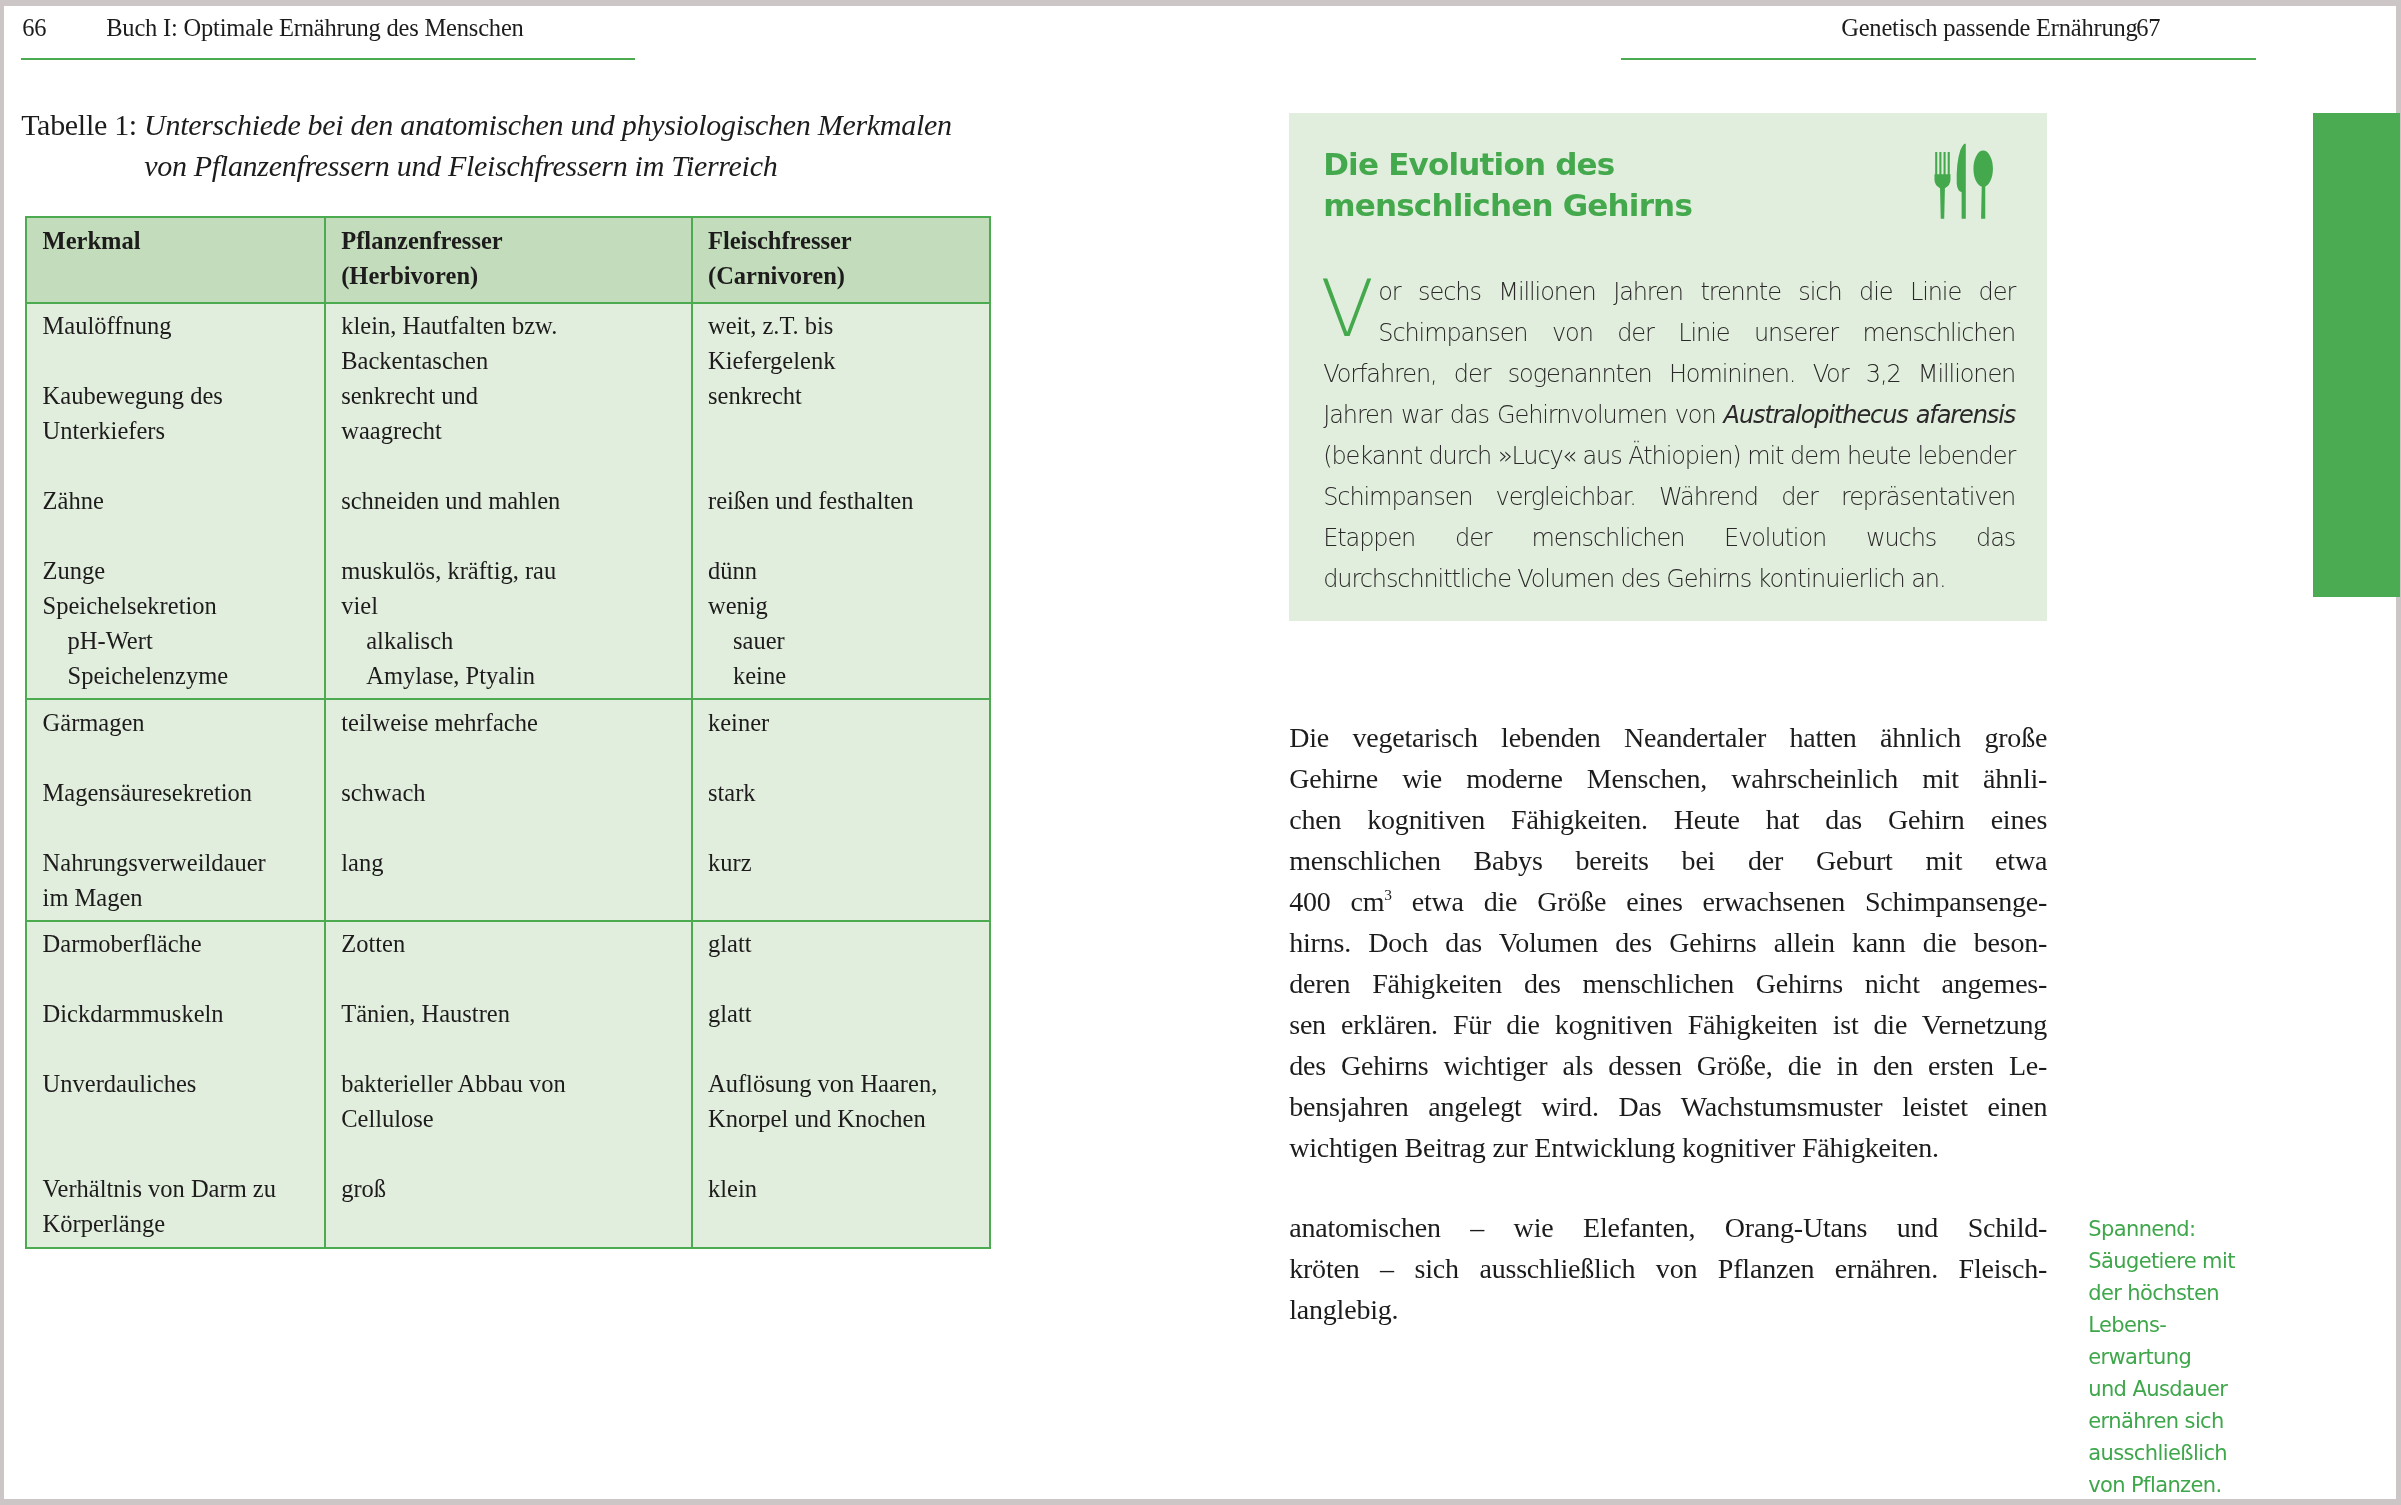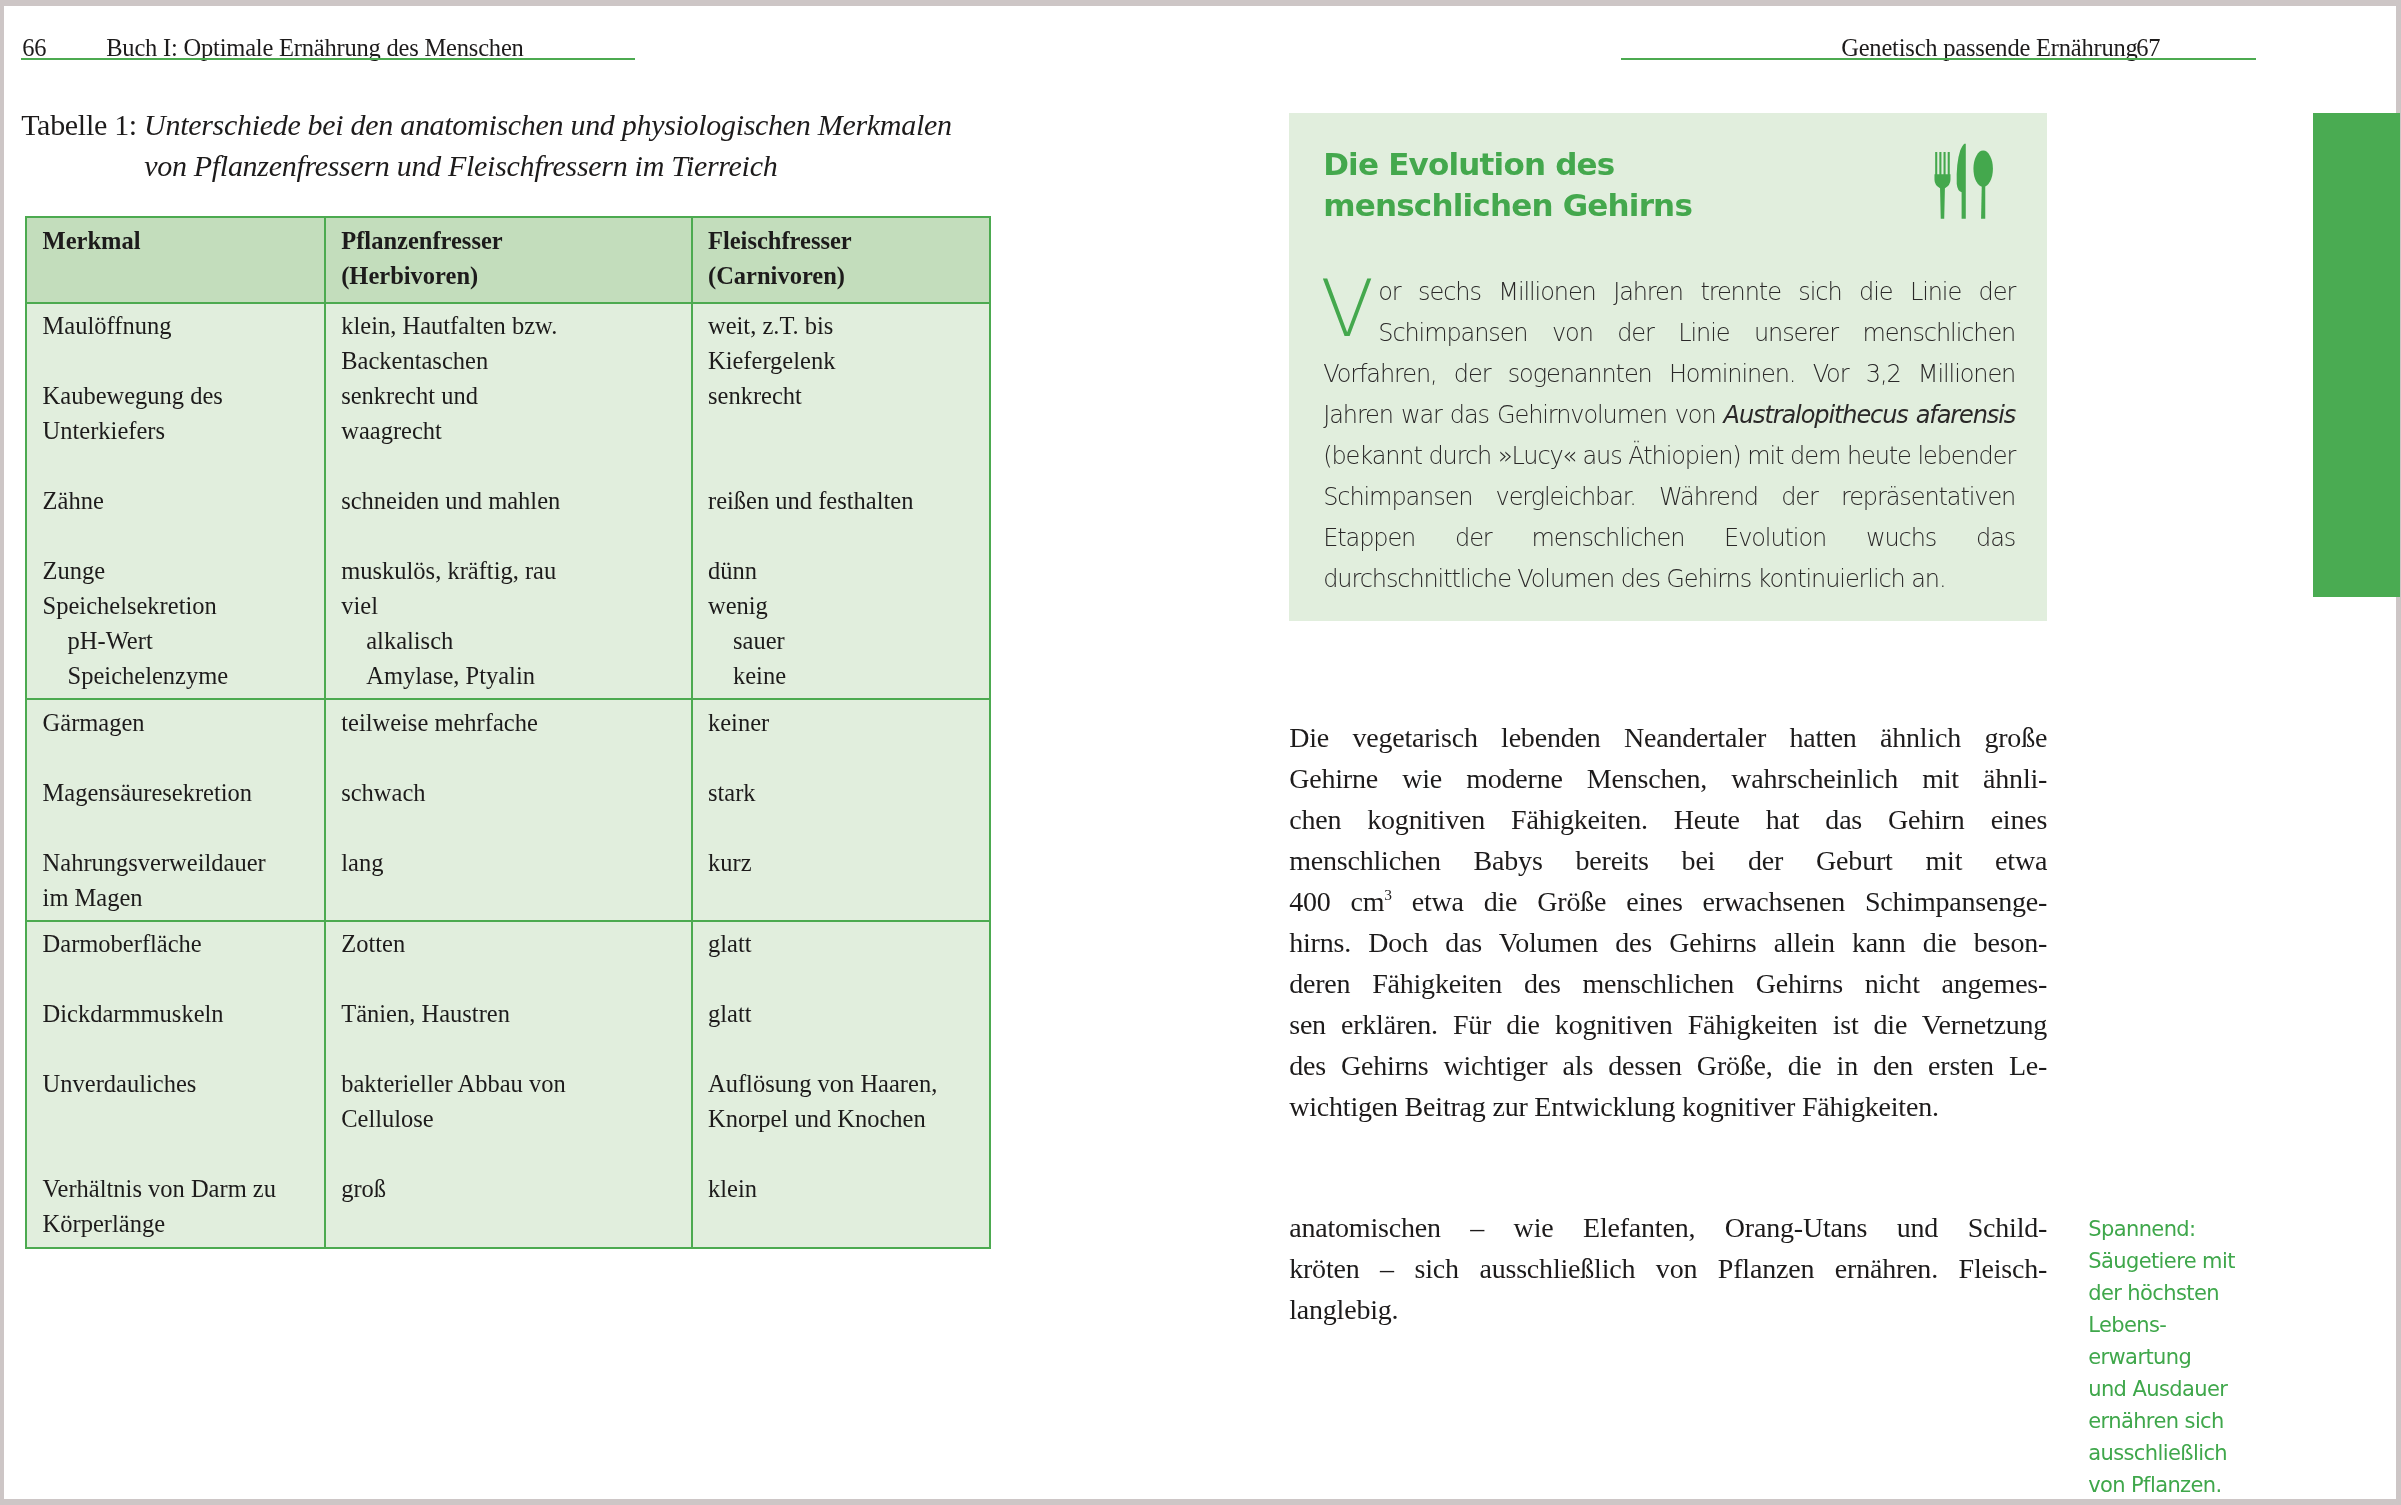--- a/index.html
+++ b/index.html
@@ -2,21 +2,21 @@
 <html style="font-size:11.2px"><head>
 <meta charset="utf-8">
 <style>
   * { box-sizing: border-box; margin: 0; padding: 0; }
   html, body { width: 2401px; height: 1505px; overflow: hidden; }
   body { background: #cdc6c6; position: relative; font-family: "Liberation Serif", serif; color: #1d1b1b; }
   .spread { position: absolute; left: 4.2px; top: 5.6px; width: 2392px; height: 1493px; background: #ffffff; }
   .abs { position: absolute; }
 
   
-  .rh { font-size: 24.5px; line-height: 28px; color: #1d1b1b; letter-spacing: -0.2px; margin-top: 20px; }
+  .rh { font-size: 24.5px; line-height: 28px; color: #1d1b1b; letter-spacing: -0.2px; }
   .rule { position: absolute; height: 2.1px; background: #4caa50; }
 
   
   .caption { font-size: 30px; line-height: 41px; letter-spacing: -0.3px; }
   .caption .em { font-style: italic; }
 
   
   .tbl { position: absolute; left: 21px; top: 210px; width: 966px; border-collapse: collapse; font-size: 24.5px; line-height: 35px; }
   .tbl td, .tbl th { border: 2.1px solid #4caa50; vertical-align: top; text-align: left; padding: 4.2px 15.4px 5.6px 15.4px; }
   .tbl th { background: #c3ddbc; font-weight: bold; padding-top: 5.6px; padding-bottom: 8.4px; }
@@ -219,20 +219,21 @@
   <div class="body-text" style="top:711px;">
     <span class="l">Die vegetarisch lebenden Neandertaler hatten ähnlich große</span>
     <span class="l">Gehirne wie moderne Menschen, wahrscheinlich mit ähnli-</span>
     <span class="l">chen kognitiven Fähigkeiten. Heute hat das Gehirn eines</span>
     <span class="l">menschlichen Babys bereits bei der Geburt mit etwa</span>
     <span class="l"><span>400 cm</span><sup>3</sup><span> etwa die Größe eines erwachsenen Schimpansenge-</span></span>
     <span class="l">hirns. Doch das Volumen des Gehirns allein kann die beson-</span>
     <span class="l">deren Fähigkeiten des menschlichen Gehirns nicht angemes-</span>
     <span class="l">sen erklären. Für die kognitiven Fähigkeiten ist die Vernetzung</span>
     <span class="l">des Gehirns wichtiger als dessen Größe, die in den ersten Le-</span>
+    <span class="l">bensjahren angelegt wird. Das Wachstumsmuster leistet einen</span>
     <span class="l last">wichtigen Beitrag zur Entwicklung kognitiver Fähigkeiten.</span>
   </div>
 
   <div class="body-text" style="top:1201px;">
     <span class="l">anatomischen – wie Elefanten, Orang-Utans und Schild-</span>
     <span class="l">kröten – sich ausschließlich von Pflanzen ernähren. Fleisch-</span>
     <span class="l last">langlebig.</span>
   </div>
 
   <div class="note">

